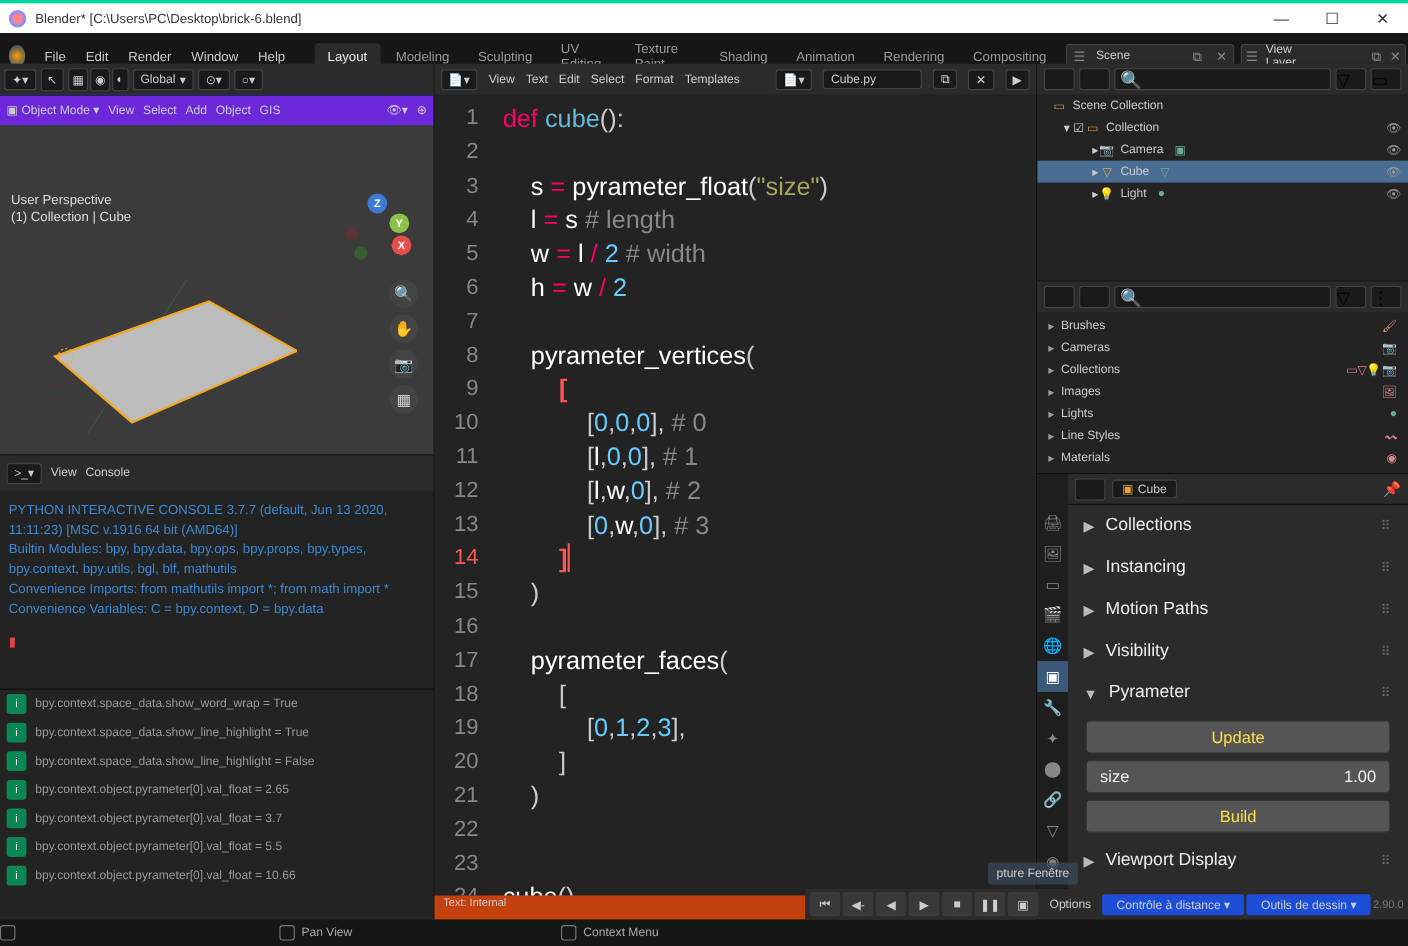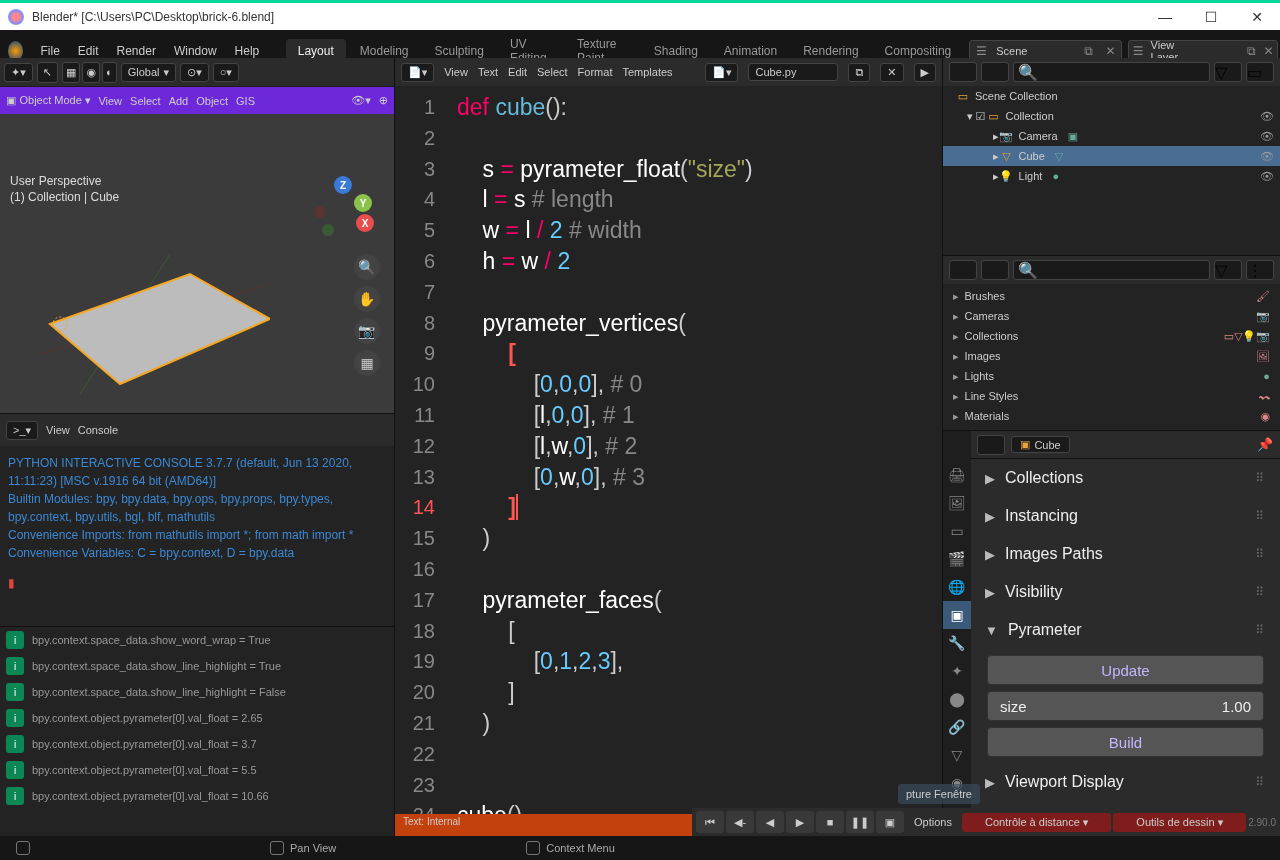--- a/index.html
+++ b/index.html
@@ -105,28 +105,28 @@
 .props-tabs .active { background:#3b5a7a; color:#fff; }
 .props-body { flex:1; overflow:hidden; }
 .props-header { height:28px; background:#2b2b2b; display:flex; align-items:center; padding:0 6px; gap:6px; border-bottom:1px solid #111;}
 .props-header .sel { background:#1a1a1a; border:1px solid #444; border-radius:3px; width:28px; height:20px; }
 .props-header .crumb { background:#1a1a1a; border:1px solid #444; border-radius:3px; padding:1px 8px; font-size:11px; color:#ccc; display:flex; align-items:center; gap:4px;}
 .props-header .pin { margin-left:auto; color:#888; font-size:13px; }
 .panel { padding:0 6px; }
 .panel .section { display:flex; align-items:center; padding:10px 8px; color:#eee; font-size:16px; font-weight:500; }
 .panel .section .tri { margin-right:10px; color:#bbb; font-size:13px; }
 .panel .section .grip { margin-left:auto; color:#666; font-size:12px; letter-spacing:2px; }
-.panel .btn { background:#555; border:1px solid #333; border-radius:4px; height:30px; margin:6px 10px; display:flex; align-items:center; justify-content:center; color:#c4b5fd; font-size:15px; }
+.panel .btn { background:#555; border:1px solid #333; border-radius:4px; height:30px; margin:6px 10px; display:flex; align-items:center; justify-content:center; color:#fde047; font-size:15px; }
 .panel .field { display:flex; background:#555; border:1px solid #333; border-radius:4px; height:30px; margin:6px 10px; align-items:center; padding:0 12px; color:#eee; font-size:15px; }
 .panel .field .val { margin-left:auto; }
 .playback { position:absolute; bottom:24px; right:0; height:28px; background:#2b2b2b; display:flex; align-items:center; gap:2px; padding:0 4px; font-size:11px; color:#ccc; }
 .playback .pb { width:28px; height:22px; background:#393939; border-radius:3px; display:flex; align-items:center; justify-content:center; }
 .playback .opt { padding:0 8px; }
-.playback .drop { background:#7f1d1d; border-radius:3px; padding:3px 23px; }
-.statusbar { position:absolute; bottom:0; left:0; right:0; height:24px; background:#161616; display:flex; align-items:center; font-size:11px; color:#aaa; padding:0 16px; gap:20px; }
+.playback .drop { background:#1d4ed8; border-radius:3px; padding:3px 13px; }
+.statusbar { position:absolute; bottom:0; left:0; right:0; height:24px; background:#161616; display:flex; align-items:center; font-size:11px; color:#aaa; padding:0 0; gap:20px; }
 .statusbar .hint { display:flex; align-items:center; gap:6px; }
 .statusbar .mico { width:14px; height:14px; border:1px solid #777; border-radius:3px; display:inline-block; }
 </style>
 </head>
 <body>
 
 <div class="titlebar">
   <div class="logo"></div>
   <div class="title">Blender* [C:\Users\PC\Desktop\brick-6.blend]</div>
   <div class="btn">—</div>
@@ -416,21 +416,21 @@
               <span>Collections</span>
               <span class="grip">⠿</span>
             </div>
           <div class="section">
               <span class="tri">▶</span>
               <span>Instancing</span>
               <span class="grip">⠿</span>
             </div>
           <div class="section">
               <span class="tri">▶</span>
-              <span>Images Paths</span>
+              <span>Motion Paths</span>
               <span class="grip">⠿</span>
             </div>
           <div class="section">
               <span class="tri">▶</span>
               <span>Visibility</span>
               <span class="grip">⠿</span>
             </div>
           <div class="section">
               <span class="tri">▼</span>
               <span>Pyrameter</span>

